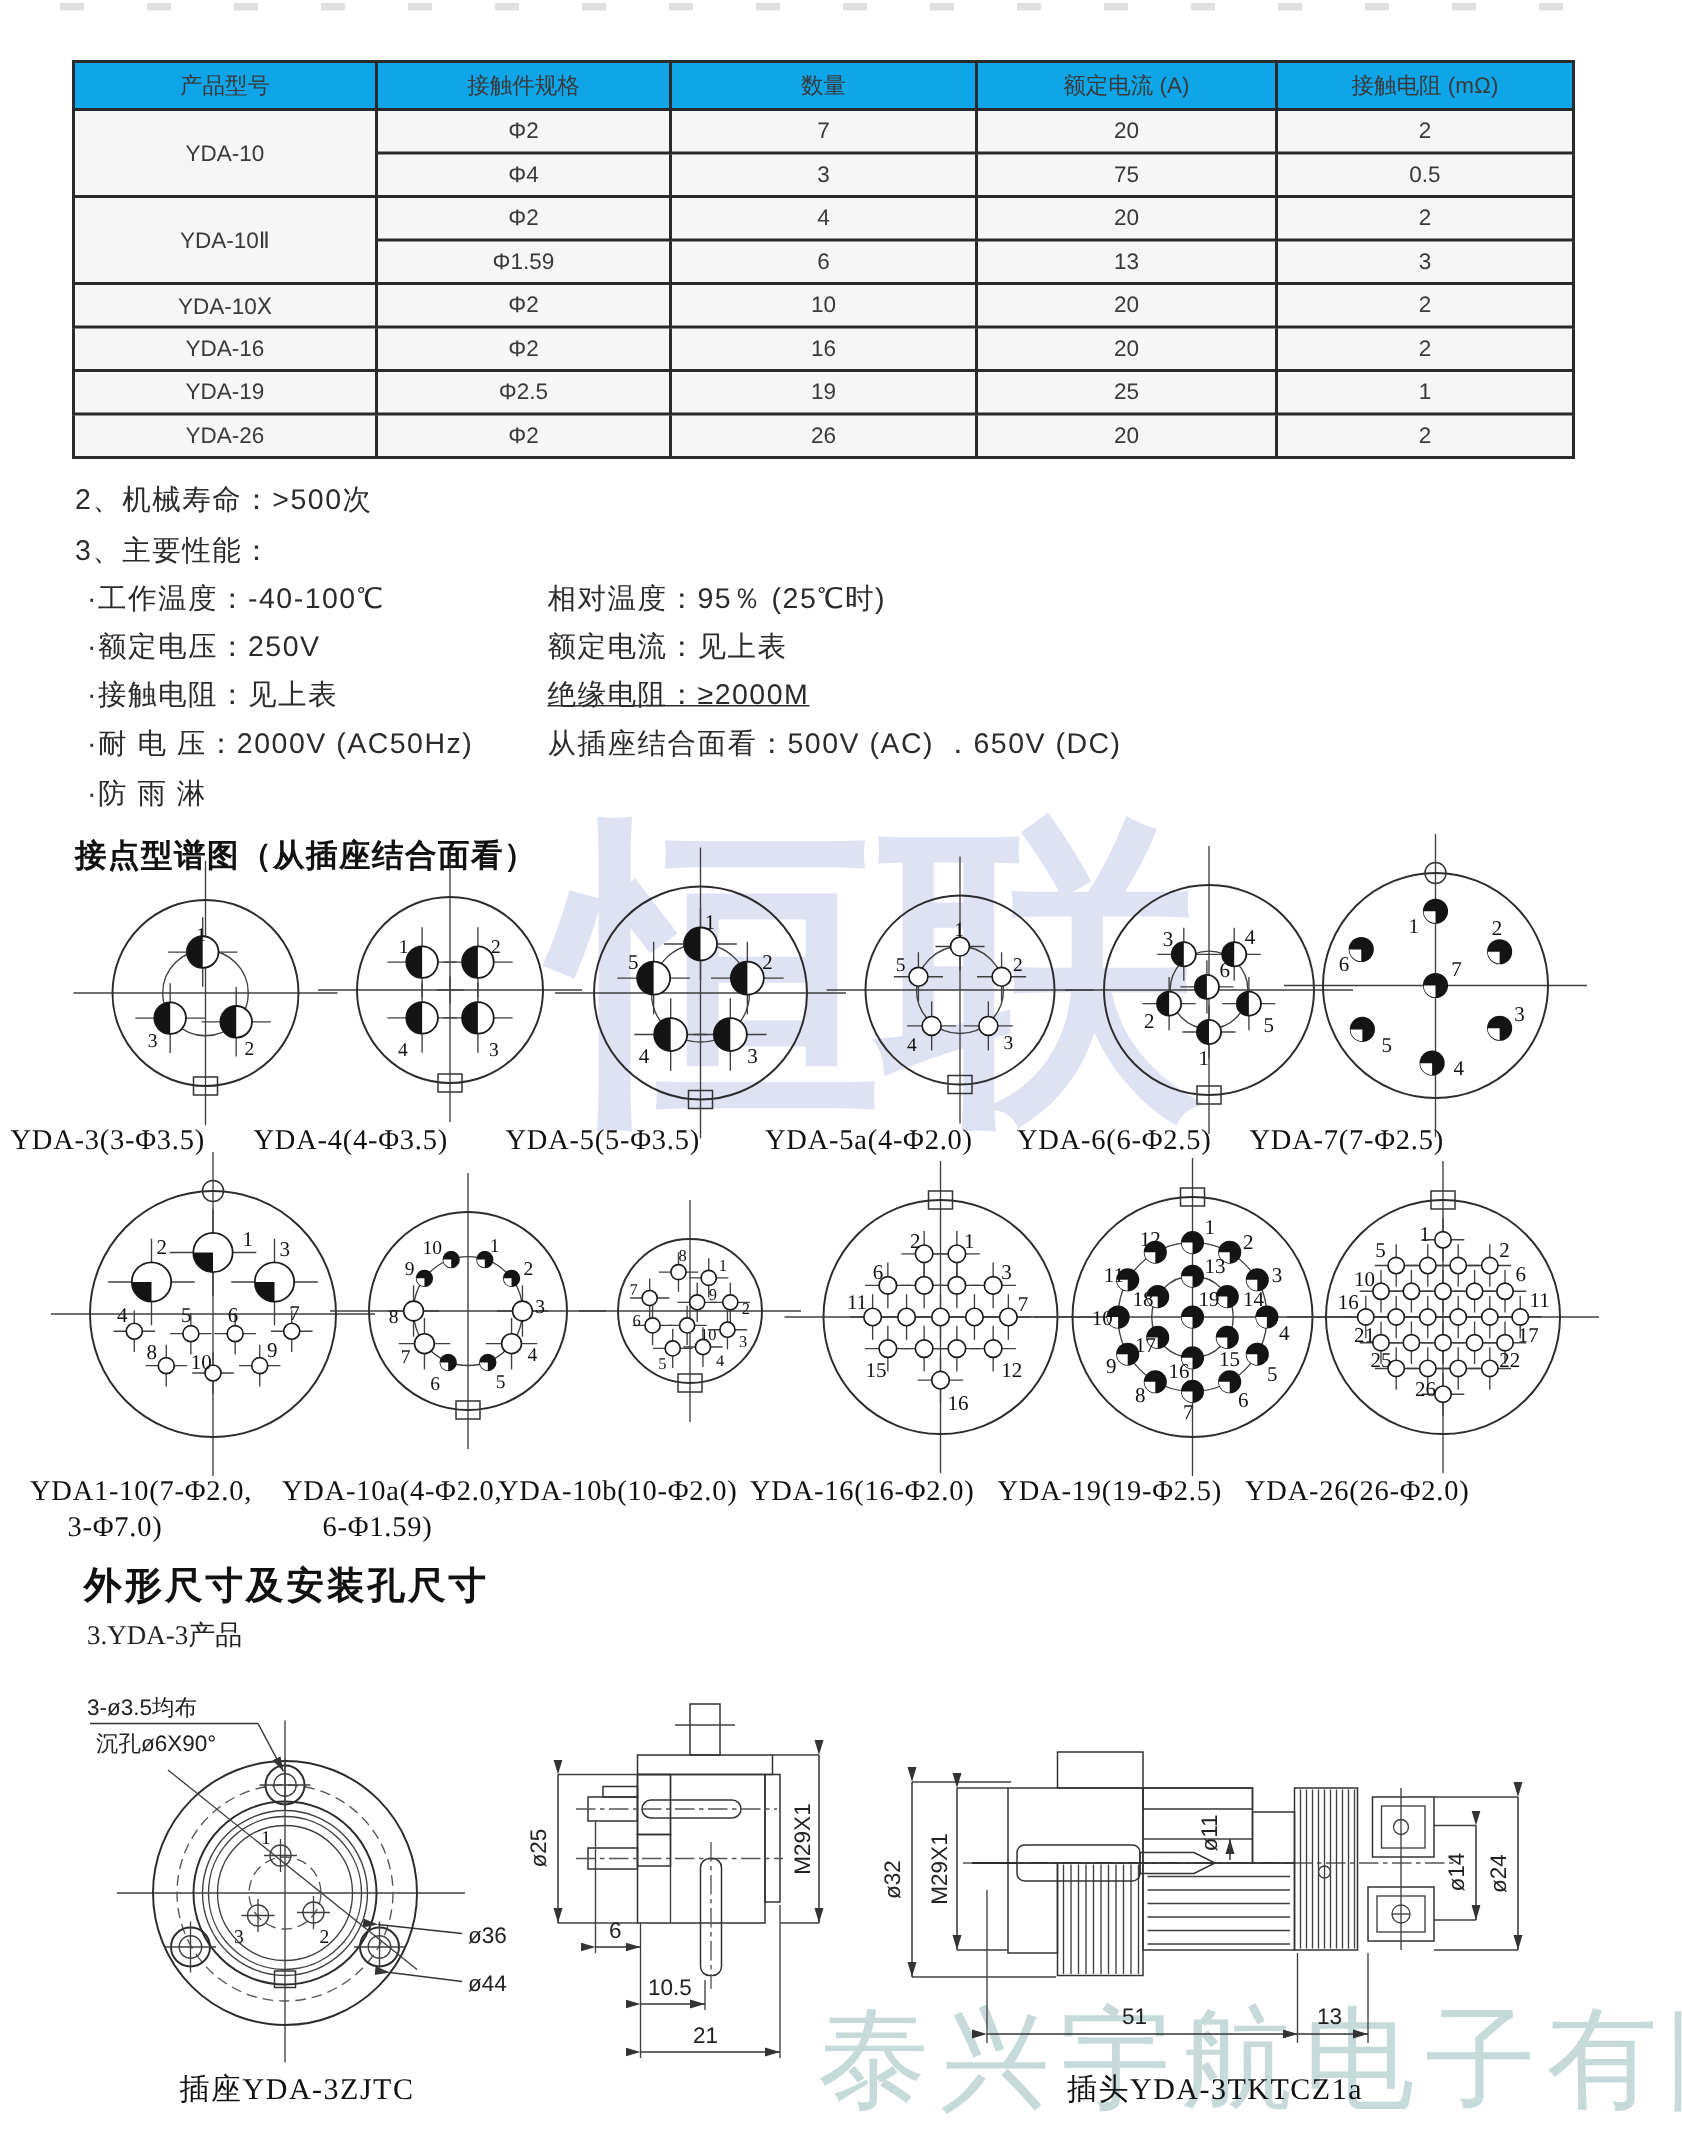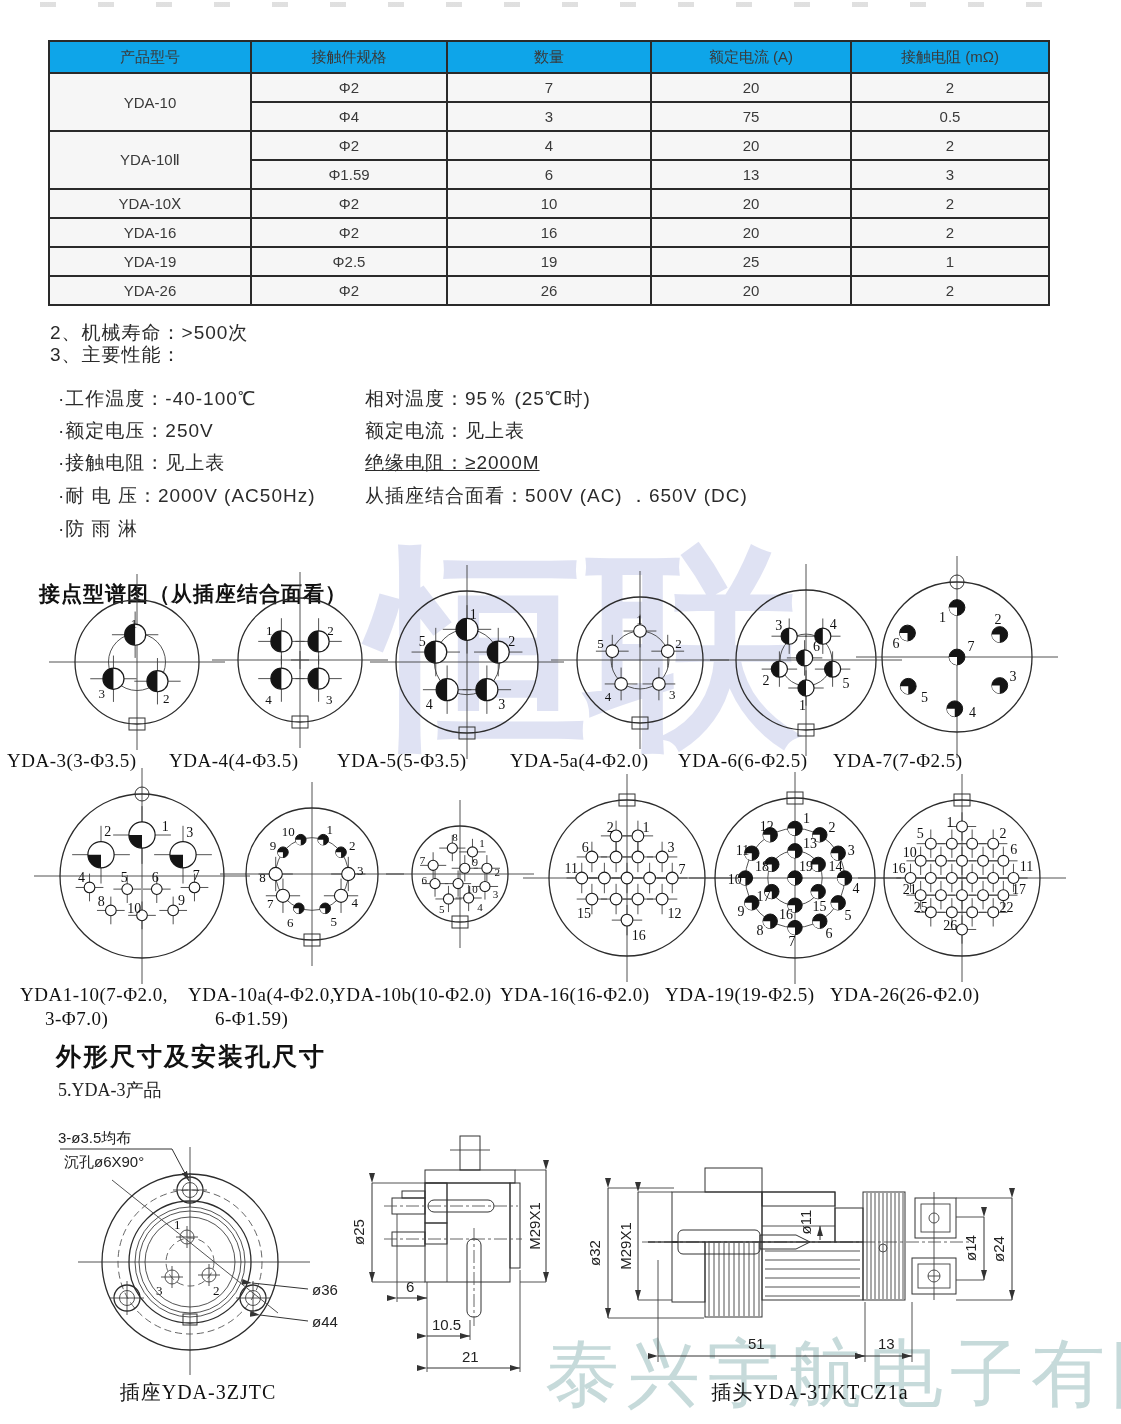--- a/index.html
+++ b/index.html
@@ -134,34 +134,34 @@
             <td>Φ2</td>
             <td>26</td>
             <td>20</td>
             <td>2</td>
           </tr>
         </tbody>
     </table>
   </div>
 
   <div class="abs note" style="left:50px;top:320px;z-index:2;">2、机械寿命：&gt;500次</div>
-  <div class="abs note" style="left:50px;top:342px;z-index:2;">3、主要性能：</div>
+  <div class="abs note" style="left:50px;top:354px;z-index:2;">3、主要性能：</div>
   <div>
       <div class="abs note" style="left: 58px; top: 386px; z-index: 2;">·工作温度：-40-100℃</div>
       <div class="abs note" style="left: 365px; top: 386px; z-index: 2;">相对温度：95％ (25℃时)</div>
       <div class="abs note" style="left: 58px; top: 418px; z-index: 2;">·额定电压：250V</div>
       <div class="abs note" style="left: 365px; top: 418px; z-index: 2;">额定电流：见上表</div>
       <div class="abs note" style="left: 58px; top: 450px; z-index: 2;">·接触电阻：见上表</div>
       <div class="abs note" style="left: 365px; top: 450px; z-index: 2; text-decoration: underline;">绝缘电阻：≥2000M</div>
       <div class="abs note" style="left: 58px; top: 483px; z-index: 2;">·耐 电 压：2000V (AC50Hz)</div>
       <div class="abs note" style="left: 365px; top: 483px; z-index: 2;">从插座结合面看：500V (AC) ．650V (DC)</div>
       <div class="abs note" style="left: 58px; top: 516px; z-index: 2;">·防 雨 淋</div>
     </div>
 
-  <div class="abs h1" style="left:39px;top:556px;z-index:2;margin-top:24px;">接点型谱图（从插座结合面看）</div>
+  <div class="abs h1" style="left:50px;top:556px;z-index:2;">接点型谱图（从插座结合面看）</div>
   <div>
       <svg width="180" height="180" viewBox="0 0 180 180" style="left: 47px; top: 572px;">
         <line x1="2" y1="90" x2="178" y2="90" class="tn"></line>
         <line x1="90" y1="2" x2="90" y2="178" class="tn"></line>
         <circle cx="90" cy="90" r="62" class="ln"></circle>
         <circle cx="90" cy="90" r="28.52" class="tn"></circle>
         <rect x="82" y="146" width="16" height="12" fill="#fff" class="dim"></rect>
         <line x1="64.952" y1="62.72" x2="111.328" y2="62.72" class="tn"></line>
         <line x1="88.14" y1="39.532" x2="88.14" y2="85.908" class="tn"></line>
         <circle cx="88.14" cy="62.72" r="10.540000000000001" fill="#fff" stroke="#1a1a1a" stroke-width="1.2"></circle>
@@ -699,21 +699,21 @@
         <text x="143.44" y="139.64" class="pn" font-size="14">22</text>
         <line x1="91.804" y1="157.48000000000002" x2="120.196" y2="157.48000000000002" class="tn"></line>
         <line x1="106" y1="143.28400000000002" x2="106" y2="171.67600000000002" class="tn"></line>
         <circle cx="106" cy="157.48000000000002" r="5.460000000000001" fill="#fff" stroke="#1a1a1a" stroke-width="1.1"></circle>
         <text x="87.28" y="158.36" class="pn" font-size="14">26</text>
       </svg>
       <div class="abs cap" style="left: 830px; top: 984px; z-index: 2;">YDA-26(26-Φ2.0)</div>
     </div>
 
   <div class="abs h2" style="left:56px;top:1040px;z-index:2;">外形尺寸及安装孔尺寸</div>
-  <div class="abs sub" style="left:58px;top:1078px;z-index:2;">5.YDA-3产品</div>
+  <div class="abs sub" style="left:58px;top:1078px;z-index:2;">3.YDA-3产品</div>
 
   <svg style="left:40px;top:1125px;" width="340" height="252" viewBox="0 0 340 252">
     <line class="tn" x1="150" y1="22" x2="150" y2="250"></line>
     <line class="tn" x1="38" y1="137" x2="270" y2="137"></line>
     <circle class="ln" cx="150" cy="137" r="88"></circle>
     <circle class="dsh" cx="150" cy="137" r="72"></circle>
     <circle class="ln" cx="150" cy="137" r="61"></circle>
     <circle class="tn" cx="150" cy="137" r="55"></circle>
     <circle class="tn" cx="150" cy="137" r="51"></circle>
     <circle class="tn" cx="150" cy="137" r="45"></circle>

